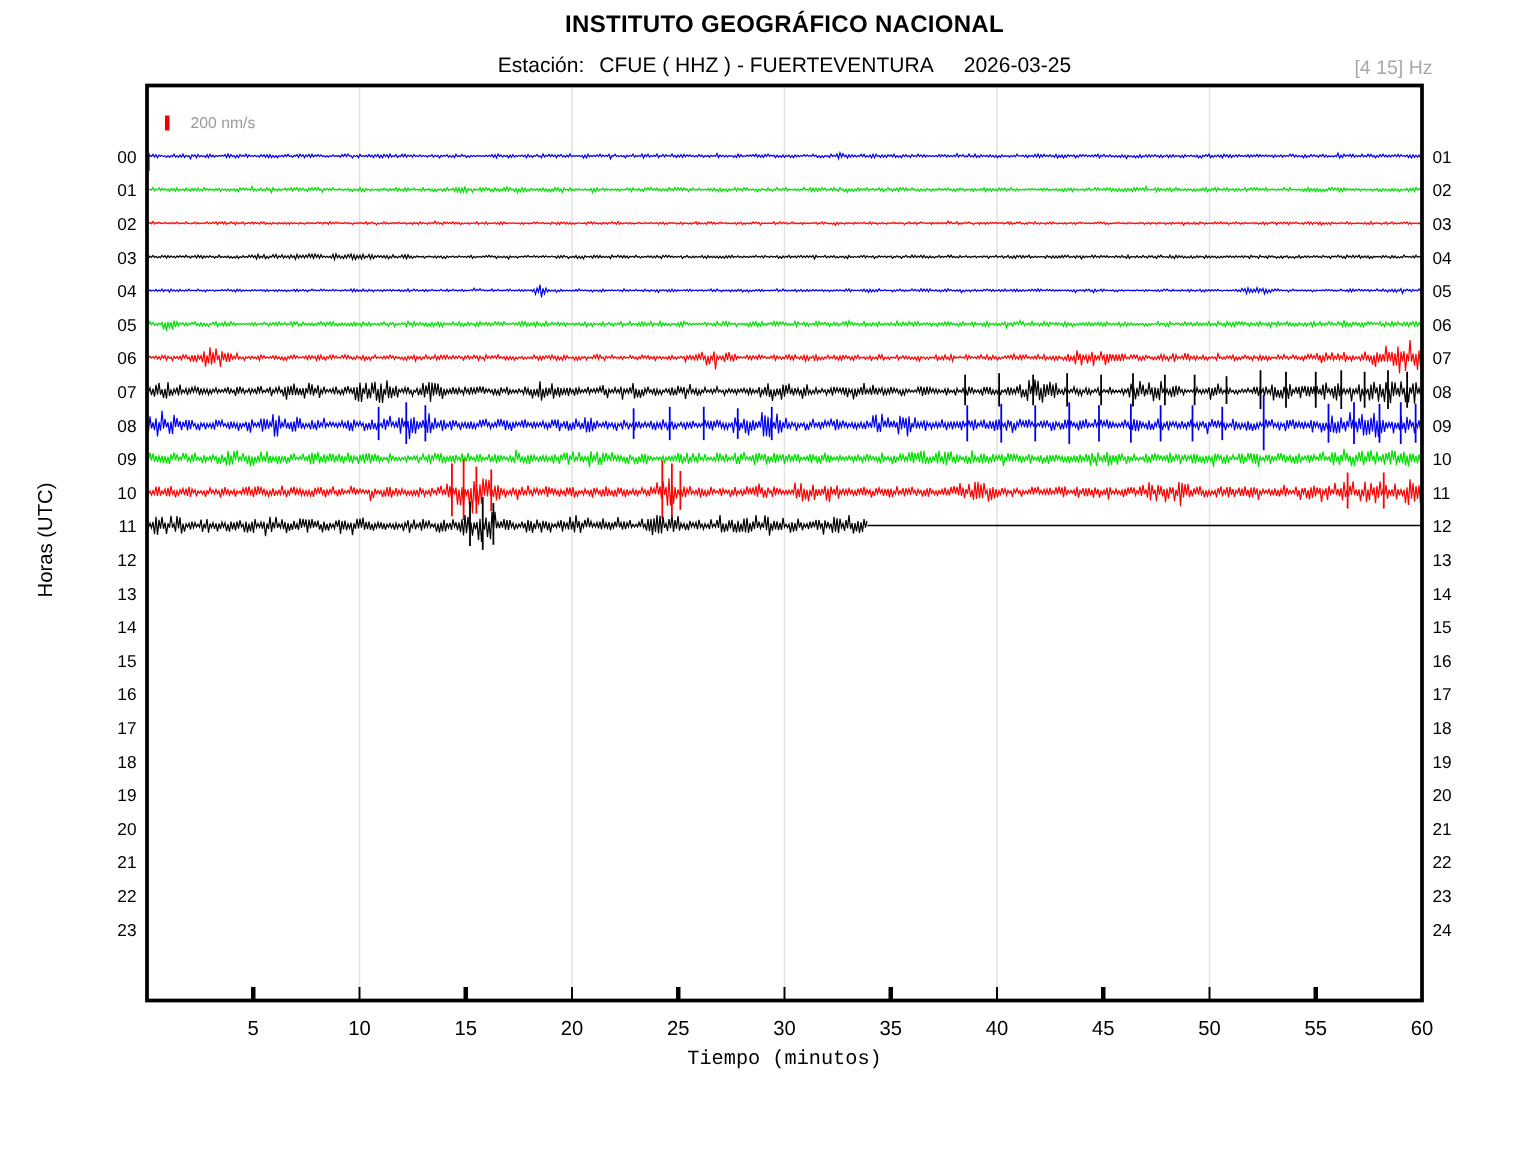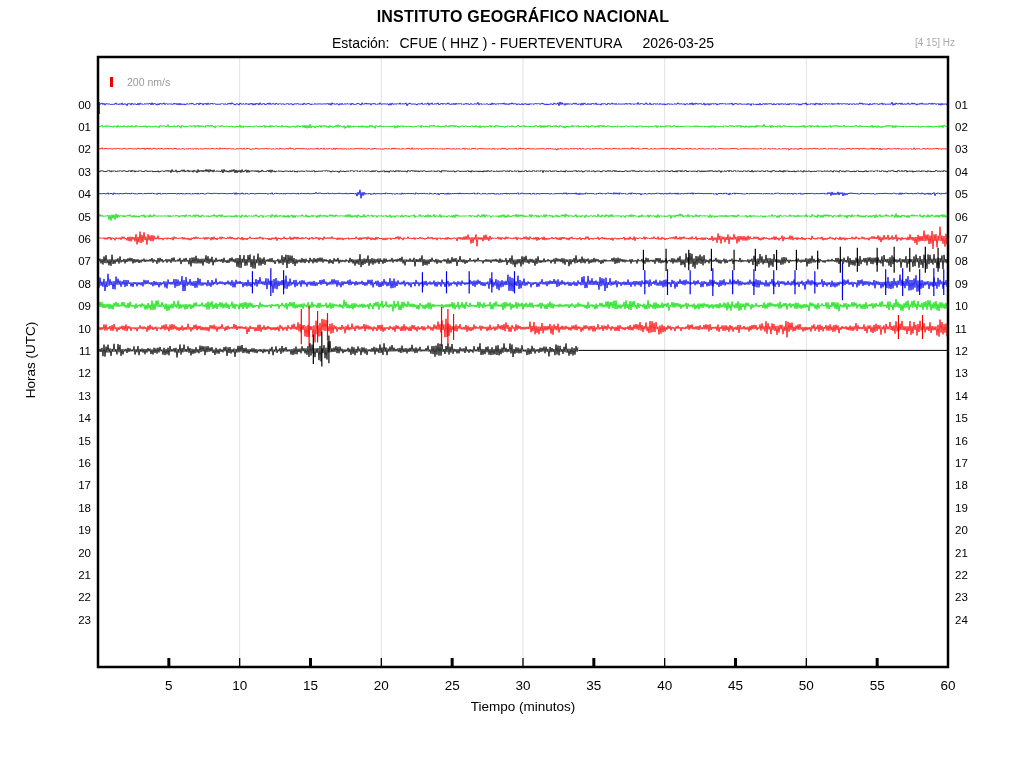--- a/index.html
+++ b/index.html
@@ -4,25 +4,25 @@
 <style>
   html,body{margin:0;padding:0;background:#ffffff;}
   .page{position:relative;width:1024px;height:768px;background:#ffffff;overflow:hidden;
         font-family:"Liberation Sans", sans-serif;color:#000;}
   .title{position:absolute;left:98px;top:8px;width:850px;text-align:center;
          font-size:16px;font-weight:bold;letter-spacing:0.2px;}
   .subtitle{position:absolute;left:98px;top:35px;width:850px;text-align:center;
             font-size:14px;white-space:nowrap;}
   .subtitle .station{margin-left:10px;}
   .subtitle .date{margin-left:20px;}
-  .filter-band{position:absolute;top:37px;right:69px;font-size:10px;color:#a9a9a9;}
+  .filter-band{position:absolute;top:37px;right:69px;font-size:13px;color:#a9a9a9;}
   .scalebar{position:absolute;left:110px;top:76px;display:flex;align-items:center;}
   .scalebar .tick{display:inline-block;width:3px;height:10px;background:#ee0000;}
   .scalebar .lbl{margin-left:14px;font-size:10.5px;color:#9a9a9a;}
-  .xlabel{position:absolute;left:98px;top:699px;width:850px;text-align:center;font-size:13.5px;}
+  .xlabel{position:absolute;left:98px;top:699px;width:850px;text-align:center;font-size:13.5px;font-family:Liberation Mono, monospace;}
   .ylabel{position:absolute;left:30px;top:360px;transform:translate(-50%,-50%) rotate(-90deg);
           white-space:nowrap;font-size:13.5px;}
   svg{position:absolute;left:0;top:0;}
   svg text{font-family:"Liberation Sans", sans-serif;}
 </style>
 </head>
 <body>
 
 <div class="page">
 

